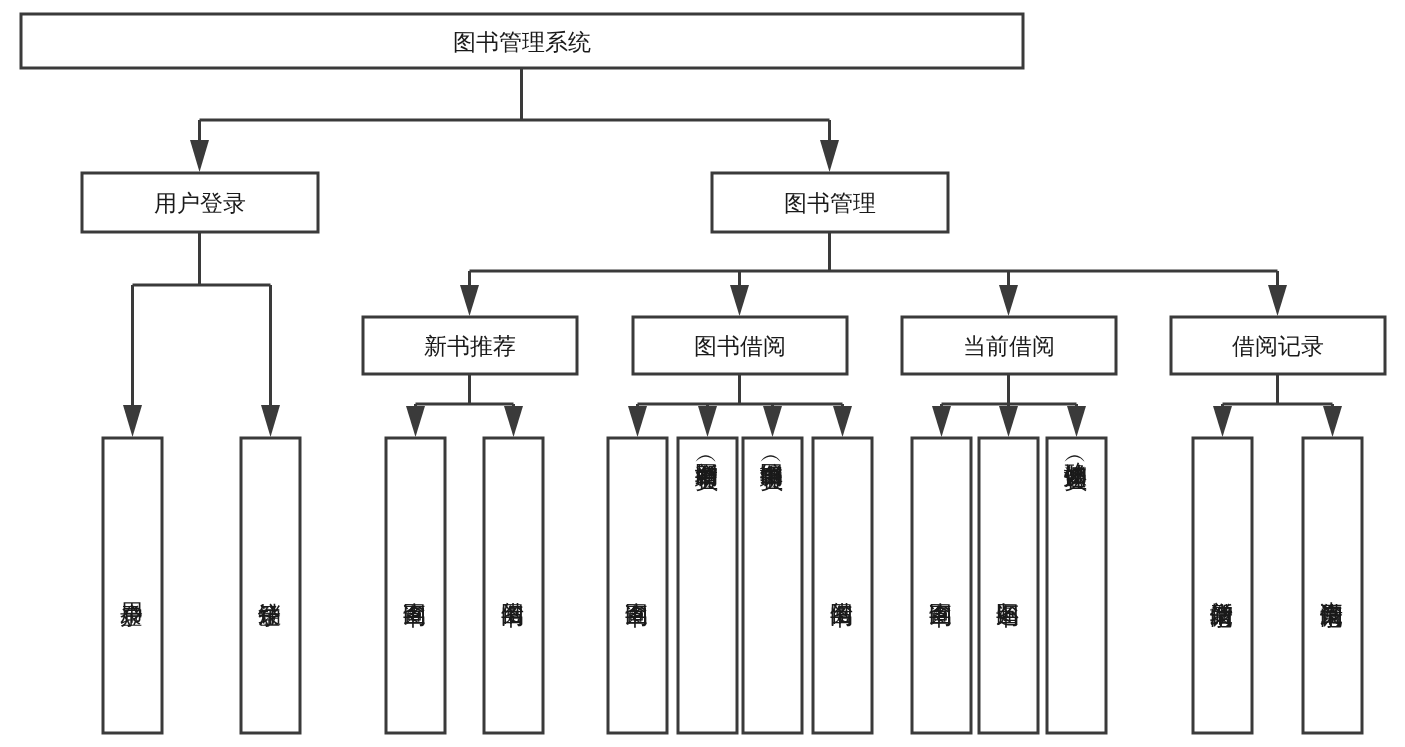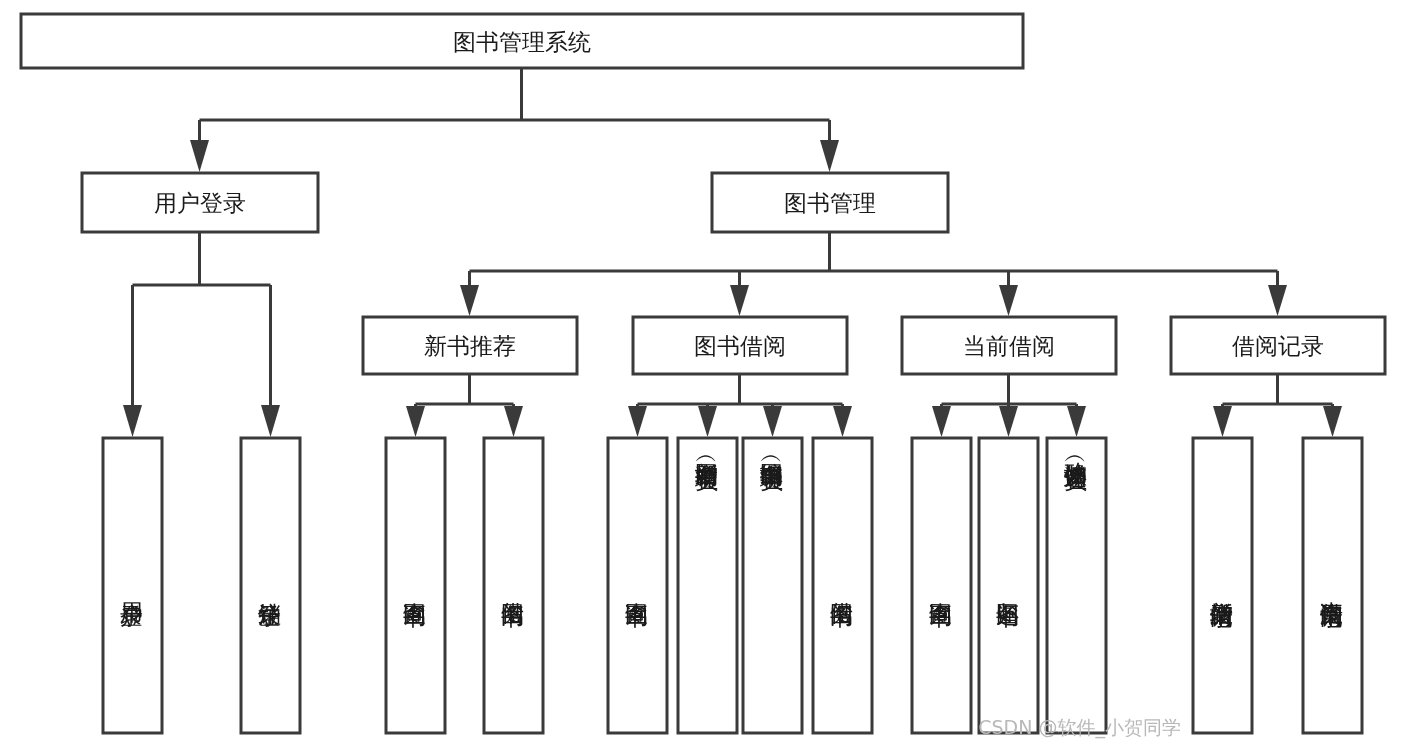--- a/index.html
+++ b/index.html
@@ -236,15 +236,14 @@
     <span>确认归还（管理员）</span>
   </div>
 
   <div class="vlabel-wrap" style="left:1193px; top:438px; width:59px; height:295px;">
     <span>新增借阅记录</span>
   </div>
   <div class="vlabel-wrap" style="left:1303px; top:438px; width:59px; height:295px;">
     <span>查询借阅记录</span>
   </div>
 
-  <div class="watermark">CSDN @软件_小贺同学</div>
 
 </div>
 
 </body></html>

